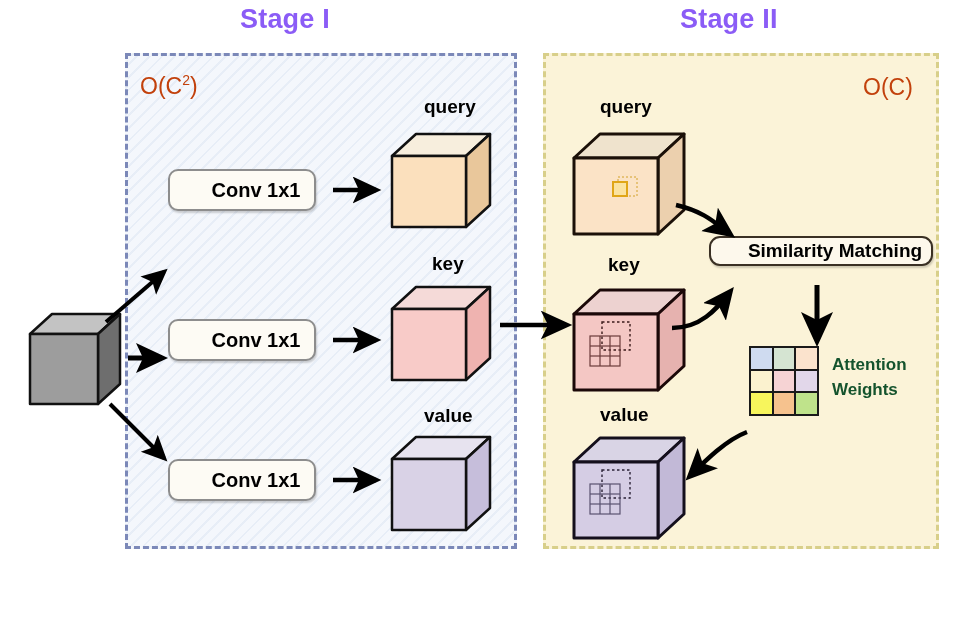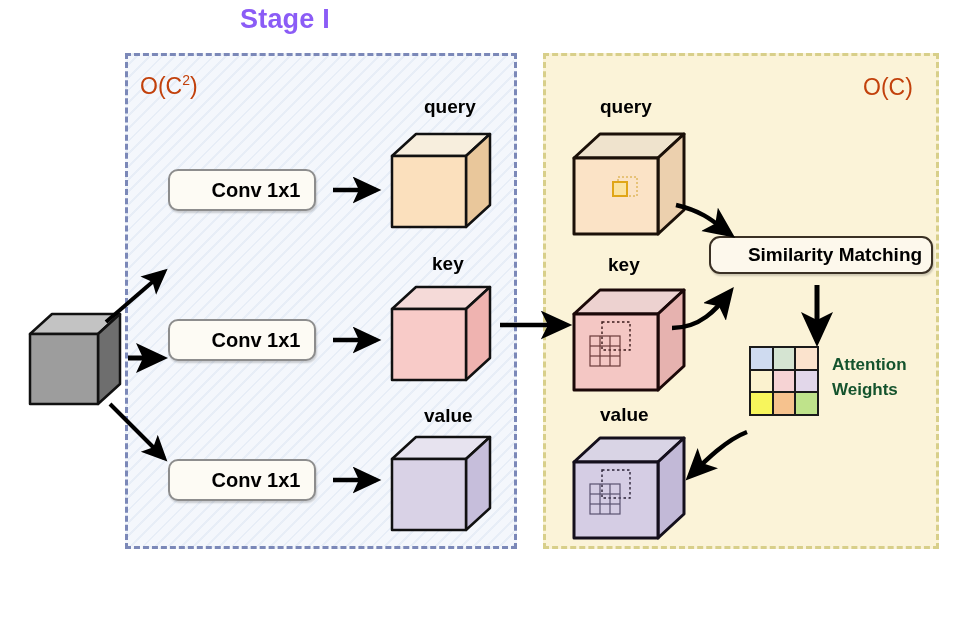--- a/index.html
+++ b/index.html
@@ -87,21 +87,21 @@
   }
   .conv-pill {
     width: 148px; height: 42px;
     font-size: 20px;
     border-color: #8d8d8d;
     background: #fdfbf4;
     border-radius: 10px;
   }
   #sim-pill {
     left: 709px; top: 236px;
-    width: 224px; height: 38px;
+    width: 224px; height: 30px;
     font-size: 19px;
   }
 
   
   #aw-grid {
     position: absolute;
     left: 749px; top: 346px;
     width: 70px; height: 70px;
     display: grid;
     grid-template-columns: repeat(3, 1fr);
@@ -138,20 +138,21 @@
 </style>
 </head>
 <body>
 
 <div class="canvas">
 
   <div class="stage-panel" id="stage1-panel" style="border-color: rgb(123, 136, 184);"></div>
   <div class="stage-panel" id="stage2-panel" style="border-color: rgb(216, 207, 138); background: rgb(251, 243, 216);"></div>
 
   <div class="stage-title" id="stage1-title">Stage I</div>
+  <div class="stage-title" id="stage2-title">Stage II</div>
 
   <div class="complexity" id="stage1-complexity"><span>O(C</span><sup>2</sup><span>)</span></div>
 
   <div class="complexity" id="stage2-complexity">O(C)</div>
 
   <div class="cube" id="input-cube" style="left:24px; top:310px; width:100px; height:100px;">
     <svg width="100" height="100" viewBox="0 0 100 100">
       <polygon points="6,24 28,4 96,4 74,24" fill="#c3c3c3" stroke="#111" stroke-width="2.5" stroke-linejoin="round"></polygon>
       <polygon points="74,24 96,4 96,74 74,94" fill="#6e6e6e" stroke="#111" stroke-width="2.5" stroke-linejoin="round"></polygon>
       <rect x="6" y="24" width="68" height="70" fill="#9d9d9d" stroke="#111" stroke-width="2.5" stroke-linejoin="round"></rect>

